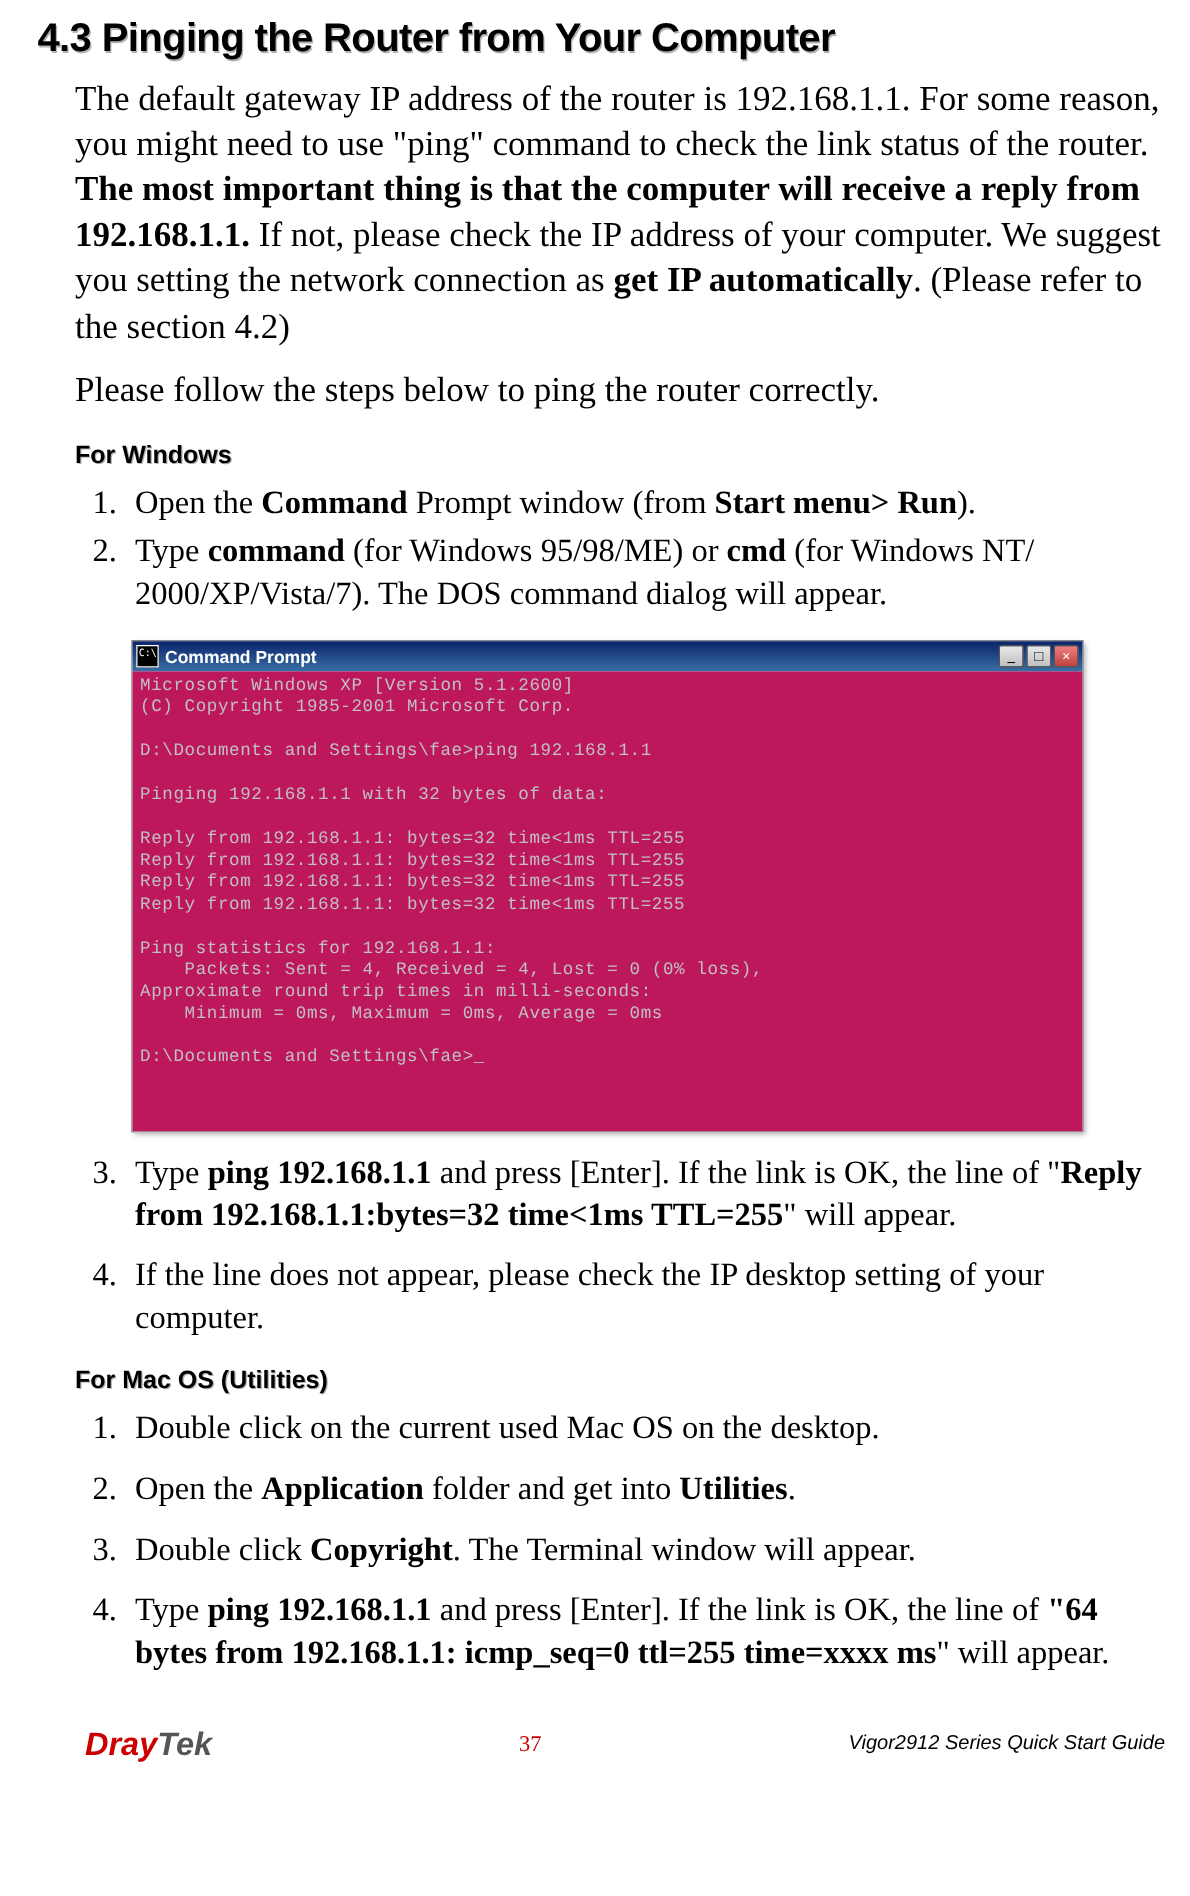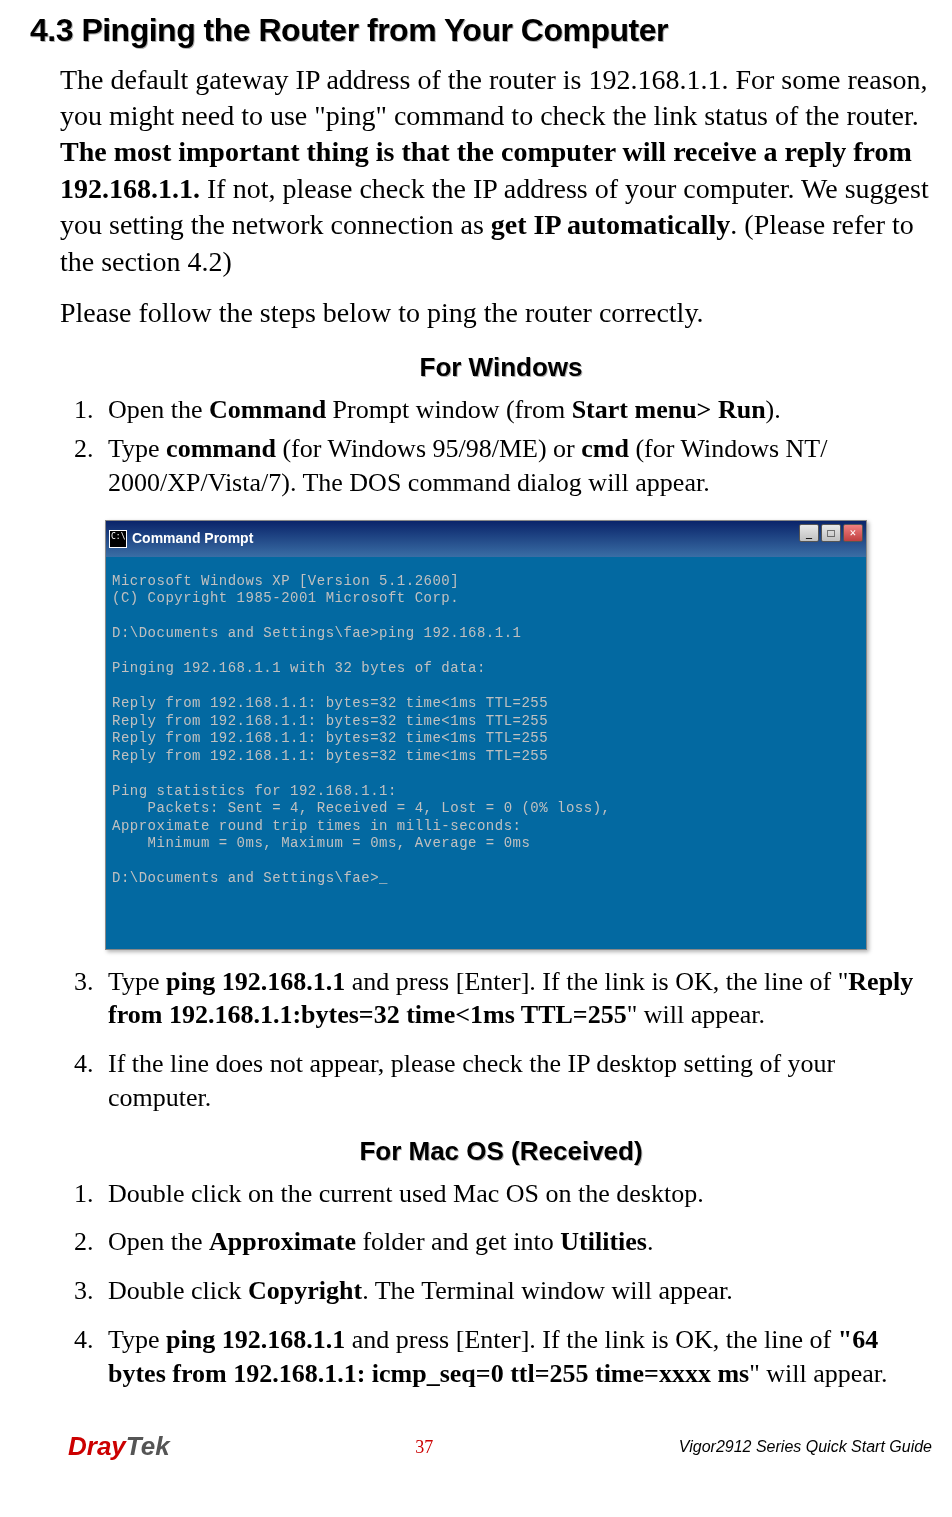--- a/index.html
+++ b/index.html
@@ -20,25 +20,24 @@
     }
     .intro-para {
       font-size: 28px;
       margin: 0 0 15px 30px;
     }
     .intro-para b {
       font-weight: bold;
     }
     h2.sub-title {
       font-family: Arial, Helvetica, sans-serif;
-      font-size: 26px;
+      font-size: 20px;
       font-weight: bold;
       margin: 20px 0 8px 30px;
       text-shadow: 1px 1px 0px rgba(0,0,0,0.3);
-      text-align: center;
     }
     ol.steps {
       font-size: 26px;
       margin: 0 0 15px 30px;
       padding-left: 40px;
     }
     ol.steps li {
       padding-left: 8px;
       margin-bottom: 5px;
     }
@@ -46,21 +45,21 @@
       margin-bottom: 15px;
     }
     .terminal-container {
       margin: 20px 0 15px 75px;
       width: 760px;
       border: 1px solid #888;
       box-shadow: 2px 2px 4px rgba(0,0,0,0.3);
     }
     .terminal-titlebar {
       background: linear-gradient(to bottom, #0a246a, #3a6ea5);
-      height: 36px;
+      height: 24px;
       display: flex;
       align-items: center;
       padding: 0 3px;
       position: relative;
     }
     .terminal-titlebar-icon {
       width: 16px;
       height: 16px;
       background: #000;
       border: 1px solid #fff;
@@ -101,25 +100,25 @@
       display: flex;
       align-items: center;
       justify-content: center;
       line-height: 1;
     }
     .titlebar-btn.close {
       background: linear-gradient(to bottom, #f08080, #c04040);
       color: #fff;
     }
     .terminal-body {
-      background: #0369a1;
+      background: #be185d;
       color: #c0c0c0;
       font-family: "Lucida Console", "Courier New", monospace;
       font-size: 14px;
-      padding: 16px 6px;
+      padding: 4px 6px;
       white-space: pre;
       line-height: 1.25;
       min-height: 360px;
       letter-spacing: 0.5px;
     }
     .footer {
       display: flex;
       justify-content: space-between;
       align-items: center;
       margin-top: 40px;
@@ -203,26 +202,26 @@
 D:\Documents and Settings\fae&gt;_</div>
 </div>
 
 <ol class="steps" start="3">
   <li class="spaced">
     <span>Type </span><b>ping 192.168.1.1</b><span> and press [Enter]. If the link is OK, the line of "</span><b>Reply from 192.168.1.1:bytes=32 time&lt;1ms TTL=255</b><span>" will appear.</span>
   </li>
   <li>If the line does not appear, please check the IP desktop setting of your computer.</li>
 </ol>
 
-<h2 class="sub-title">For Mac OS (Received)</h2>
+<h2 class="sub-title">For Mac OS (Utilities)</h2>
 
 <ol class="steps">
   <li class="spaced">Double click on the current used Mac OS on the desktop.</li>
   <li class="spaced">
-    <span>Open the </span><b>Approximate</b><span> folder and get into </span><b>Utilities</b><span>.</span>
+    <span>Open the </span><b>Application</b><span> folder and get into </span><b>Utilities</b><span>.</span>
   </li>
   <li class="spaced">
     <span>Double click </span><b>Copyright</b><span>. The Terminal window will appear.</span>
   </li>
   <li>
     <span>Type </span><b>ping 192.168.1.1</b><span> and press [Enter]. If the link is OK, the line of </span><b>"64 bytes from 192.168.1.1: icmp_seq=0 ttl=255 time=xxxx ms</b><span>" will appear.</span>
   </li>
 </ol>
 
 <div class="footer">

